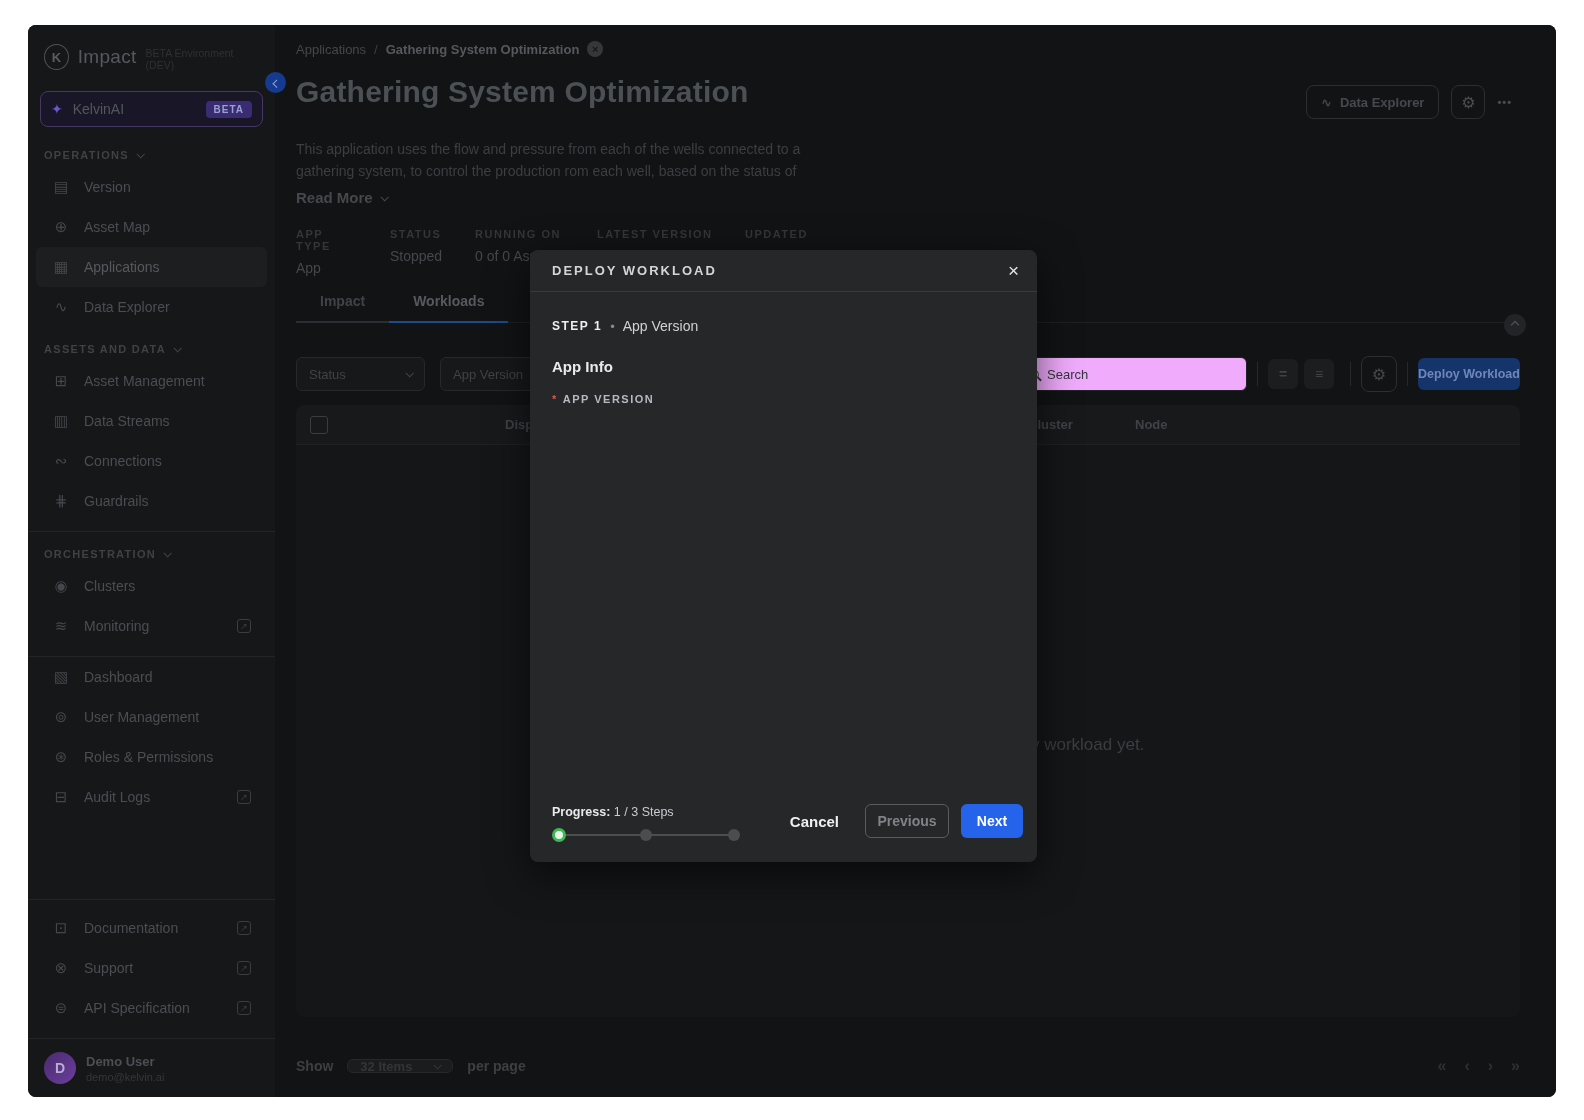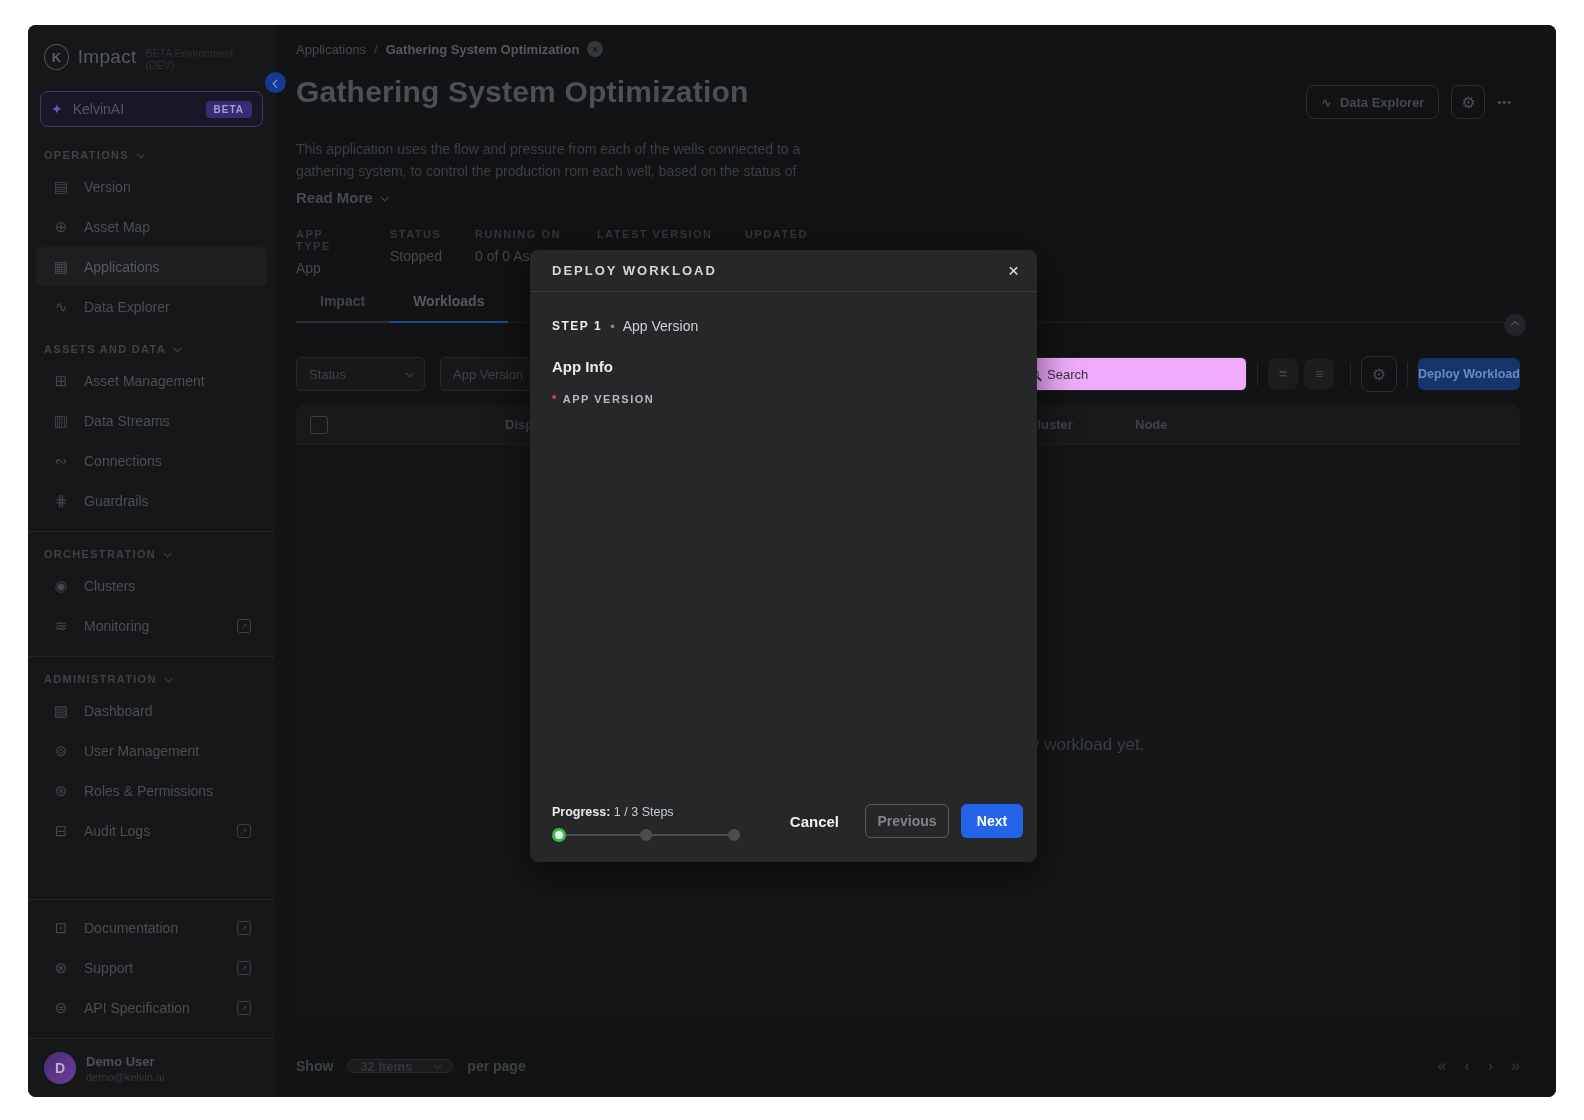--- a/index.html
+++ b/index.html
@@ -183,24 +183,20 @@
         <span class="sb-ic">◉</span>
         <span class="sb-lbl">Clusters</span>
       </div>
     <div class="sb-item">
         <span class="sb-ic">≋</span>
         <span class="sb-lbl">Monitoring</span>
         <span class="ext">↗</span>
       </div>
 
     <div class="sb-divider"></div>
-    <div class="sb-sec">
-        <span>ADMINISTRATION</span>
-        <i class="chev down"></i>
-      </div>
     <div class="sb-item">
         <span class="sb-ic">▧</span>
         <span class="sb-lbl">Dashboard</span>
       </div>
     <div class="sb-item">
         <span class="sb-ic">⊚</span>
         <span class="sb-lbl">User Management</span>
       </div>
     <div class="sb-item">
         <span class="sb-ic">⊛</span>

